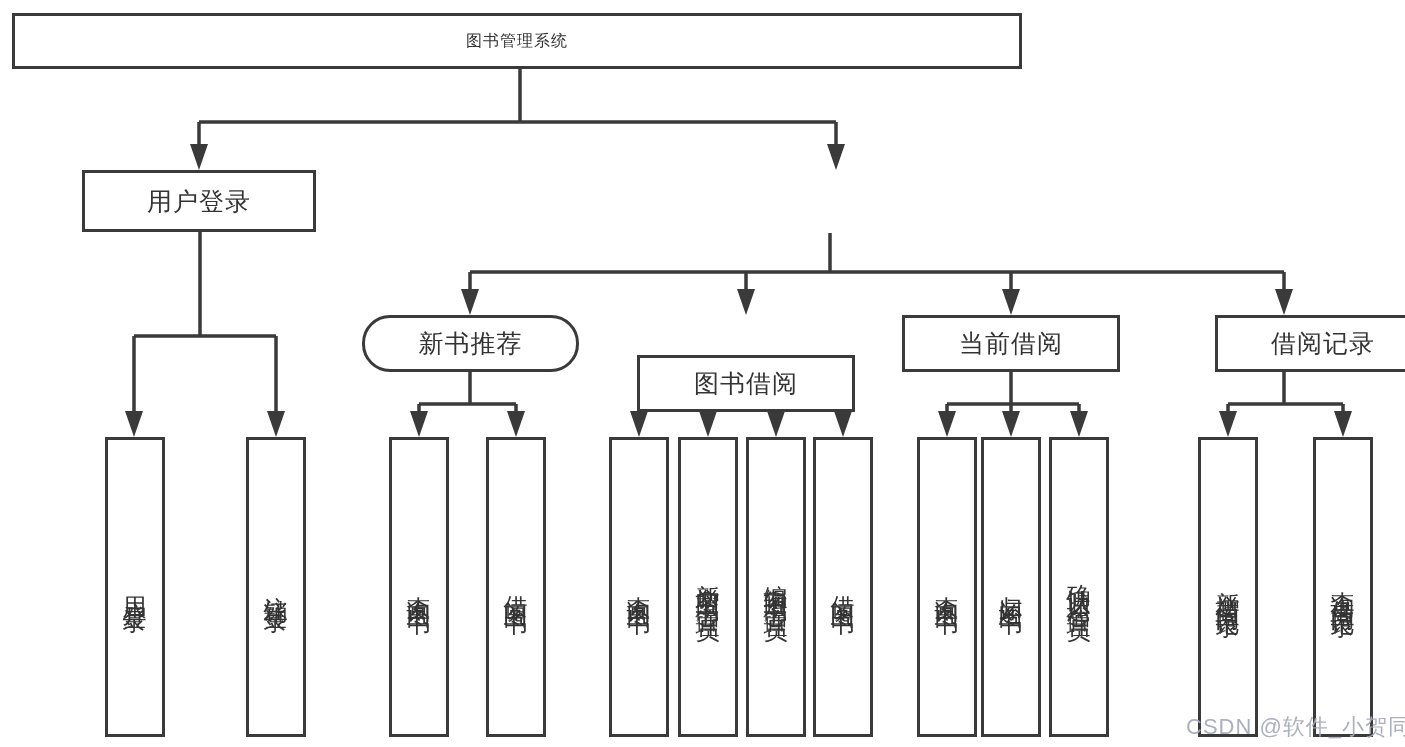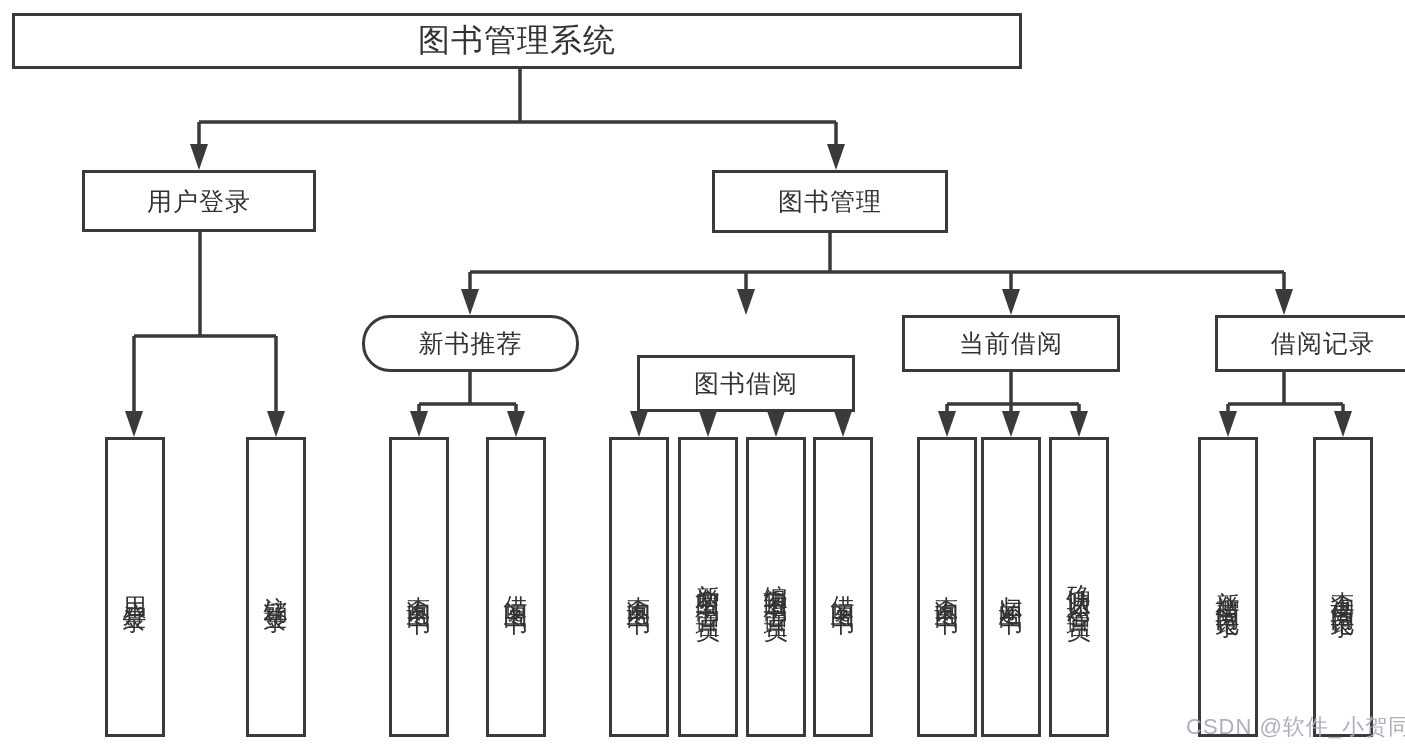--- a/index.html
+++ b/index.html
@@ -10,21 +10,21 @@
   }
   .canvas{position:relative;width:1405px;height:747px;background:#fff;overflow:hidden;}
   svg.connectors{position:absolute;left:0;top:0;z-index:1;}
   .node{
     position:absolute;box-sizing:border-box;
     border:3px solid #3a3a3a;background:#fff;
     display:flex;align-items:center;justify-content:center;
     color:#333;z-index:2;
   }
   .hlabel{font-size:25px;letter-spacing:1px;white-space:nowrap;}
-  .root-label{font-size:32px;}
+  .root-label{font-size:16px;}
   .leaf{width:60px;top:437px;height:300px;}
   .vtext{
     writing-mode:vertical-rl;text-orientation:mixed;
     font-size:24px;line-height:1.05;letter-spacing:5px;
     white-space:nowrap;
   }
   .watermark{
     position:absolute;left:1186px;top:712px;z-index:3;
     font-size:22px;letter-spacing:1px;color:rgba(165,168,184,0.92);
     white-space:nowrap;
@@ -45,23 +45,20 @@
       <path d="M1284 372 V404 M1228 404 H1343 M1228 404 V420 M1343 404 V420" fill="none" stroke="#3a3a3a" stroke-width="3.5"></path>
       <path d="M190 144 L208 144 L199 170 Z M827 144 L845 144 L836 170 Z M125 411 L143 411 L134 437 Z M267 411 L285 411 L276 437 Z M461 289 L479 289 L470 315 Z M737 289 L755 289 L746 315 Z M1002 289 L1020 289 L1011 315 Z M1275 289 L1293 289 L1284 315 Z M410 411 L428 411 L419 437 Z M507 411 L525 411 L516 437 Z M630 411 L648 411 L639 437 Z M699 411 L717 411 L708 437 Z M767 411 L785 411 L776 437 Z M834 411 L852 411 L843 437 Z M938 411 L956 411 L947 437 Z M1002 411 L1020 411 L1011 437 Z M1070 411 L1088 411 L1079 437 Z M1219 411 L1237 411 L1228 437 Z M1334 411 L1352 411 L1343 437 Z" fill="#3a3a3a" stroke="none"></path>
     </svg>
 
   <div class="node" style="left:12px;top:13px;width:1010px;height:56px;">
     <span class="hlabel root-label">图书管理系统</span>
   </div>
 
   <div class="node" style="left:82px;top:170px;width:234px;height:62px;">
     <span class="hlabel">用户登录</span>
-  </div>
-  <div class="node" style="left:712px;top:170px;width:236px;height:63px;">
-    <span class="hlabel">图书管理</span>
   </div>
 
   <div class="node" style="left:362px;top:315px;width:217px;height:57px;border-radius:28px;">
     <span class="hlabel">新书推荐</span>
   </div>
   <div class="node" style="left:637px;top:315px;width:218px;height:57px;margin-top:40px;">
     <span class="hlabel">图书借阅</span>
   </div>
   <div class="node" style="left:902px;top:315px;width:218px;height:57px;">
     <span class="hlabel">当前借阅</span>

